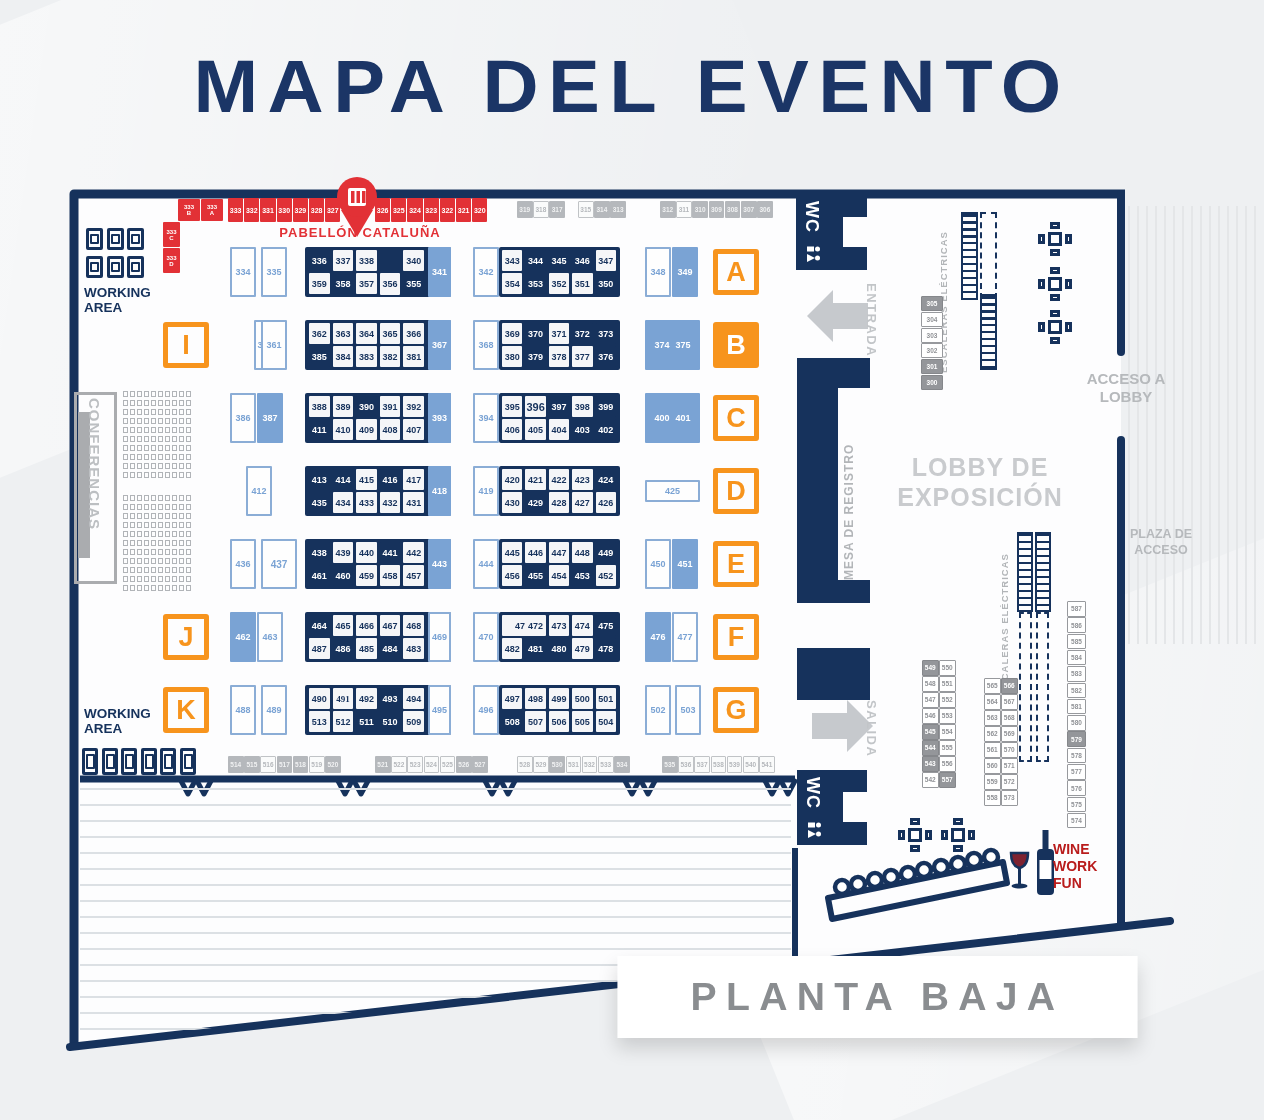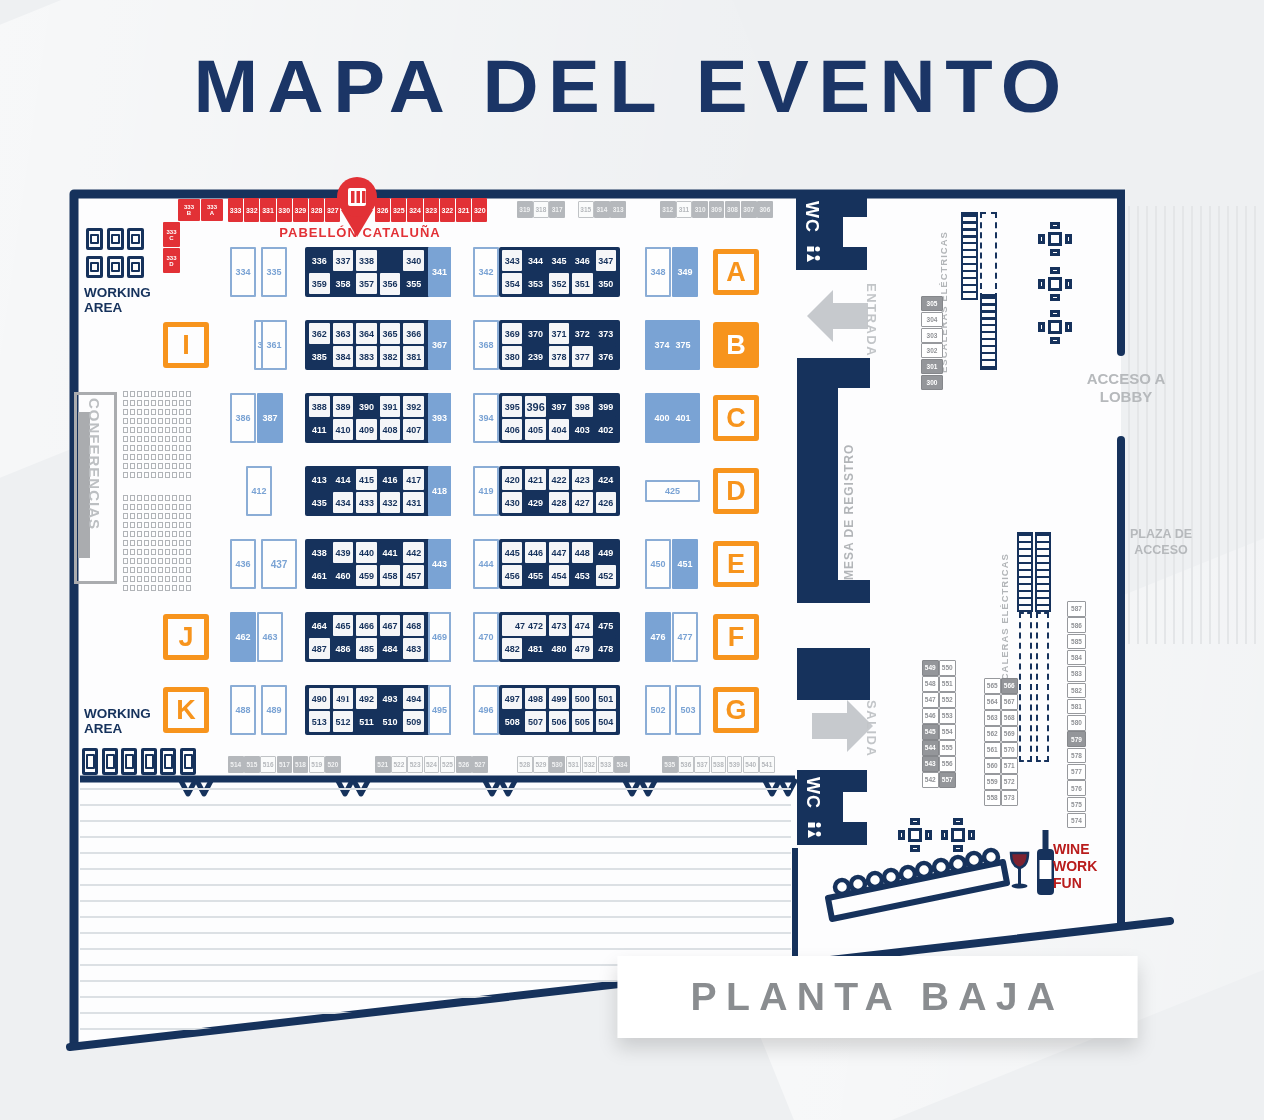--- a/index.html
+++ b/index.html
@@ -137,20 +137,21 @@
 </svg>
 <div id="dock-lines"></div>
 <div id="right-stripes"></div>
 
 <div id="static">
   <div id="lbl-working-top" class="lbl">WORKING AREA</div>
   <div id="lbl-working-bot" class="lbl">WORKING AREA</div>
   <div style="left:74px;top:392px;width:43px;height:192px;border:3px solid #aaacaf;box-sizing:border-box;"></div>
   <div style="left:78px;top:412px;width:12px;height:146px;background:#aaacaf;"></div>
   <div id="lbl-conferencias" class="lbl v-down">CONFERENCIAS</div>
+  <div id="lbl-lobby" class="lbl">LOBBY DE EXPOSICIÓN</div>
   <div id="lbl-acceso" class="lbl">ACCESO A LOBBY</div>
   <div id="lbl-plaza" class="lbl">PLAZA DE ACCESO</div>
   <div id="lbl-wine" class="lbl">WINE WORK FUN</div>
   <div id="lbl-pabellon" class="lbl">PABELLÓN CATALUÑA</div>
   <div id="lbl-entrada" class="lbl v-down">ENTRADA</div>
   <div id="lbl-salida" class="lbl v-down">SALIDA</div>
 
   <div id="wc-top"></div>
   <div id="wc-top-notch"></div>
   <div id="wc-top-label" class="wc-label v-down">WC</div>
@@ -232,21 +233,21 @@
     <div class="cell t-white" style="left: 403.4px; top: 346px; width: 20.6px; height: 21px; font-size: 9px;">381</div>
     <div class="cell t-blue" style="left: 428px; top: 320px; width: 23px; height: 50px; font-size: 9px;">367</div>
     <div class="cell t-outline" style="left: 473px; top: 320px; width: 26px; height: 50px; font-size: 9px;">368</div>
     <div class="block" style="left: 499px; top: 320px; width: 121px; height: 50px;"></div>
     <div class="cell t-white" style="left: 502px; top: 323px; width: 20.4px; height: 21px; font-size: 9px;">369</div>
     <div class="cell t-navy" style="left: 525.4px; top: 323px; width: 20.4px; height: 21px; font-size: 9px;">370</div>
     <div class="cell t-white" style="left: 548.8px; top: 323px; width: 20.4px; height: 21px; font-size: 9px;">371</div>
     <div class="cell t-navy" style="left: 572.2px; top: 323px; width: 20.4px; height: 21px; font-size: 9px;">372</div>
     <div class="cell t-navy" style="left: 595.6px; top: 323px; width: 20.4px; height: 21px; font-size: 9px;">373</div>
     <div class="cell t-white" style="left: 502px; top: 346px; width: 20.4px; height: 21px; font-size: 9px;">380</div>
-    <div class="cell t-navy" style="left: 525.4px; top: 346px; width: 20.4px; height: 21px; font-size: 9px;">239</div>
+    <div class="cell t-navy" style="left: 525.4px; top: 346px; width: 20.4px; height: 21px; font-size: 9px;">379</div>
     <div class="cell t-white" style="left: 548.8px; top: 346px; width: 20.4px; height: 21px; font-size: 9px;">378</div>
     <div class="cell t-white" style="left: 572.2px; top: 346px; width: 20.4px; height: 21px; font-size: 9px;">377</div>
     <div class="cell t-navy" style="left: 595.6px; top: 346px; width: 20.4px; height: 21px; font-size: 9px;">376</div>
     <div class="cell t-blue" style="left: 645px; top: 320px; width: 55px; height: 50px; font-size: 9px;">
       <span style="margin: 0px 3px;">374</span>
       <span style="margin: 0px 3px;">375</span>
     </div>
     <div class="letter filled" style="left: 713px; top: 322px; width: 46px; height: 46px;">B</div>
     <div class="cell t-outline" style="left: 230px; top: 393px; width: 26px; height: 50px; font-size: 9px;">386</div>
     <div class="cell t-blue" style="left: 257px; top: 393px; width: 26px; height: 50px; font-size: 9px;">387</div>

